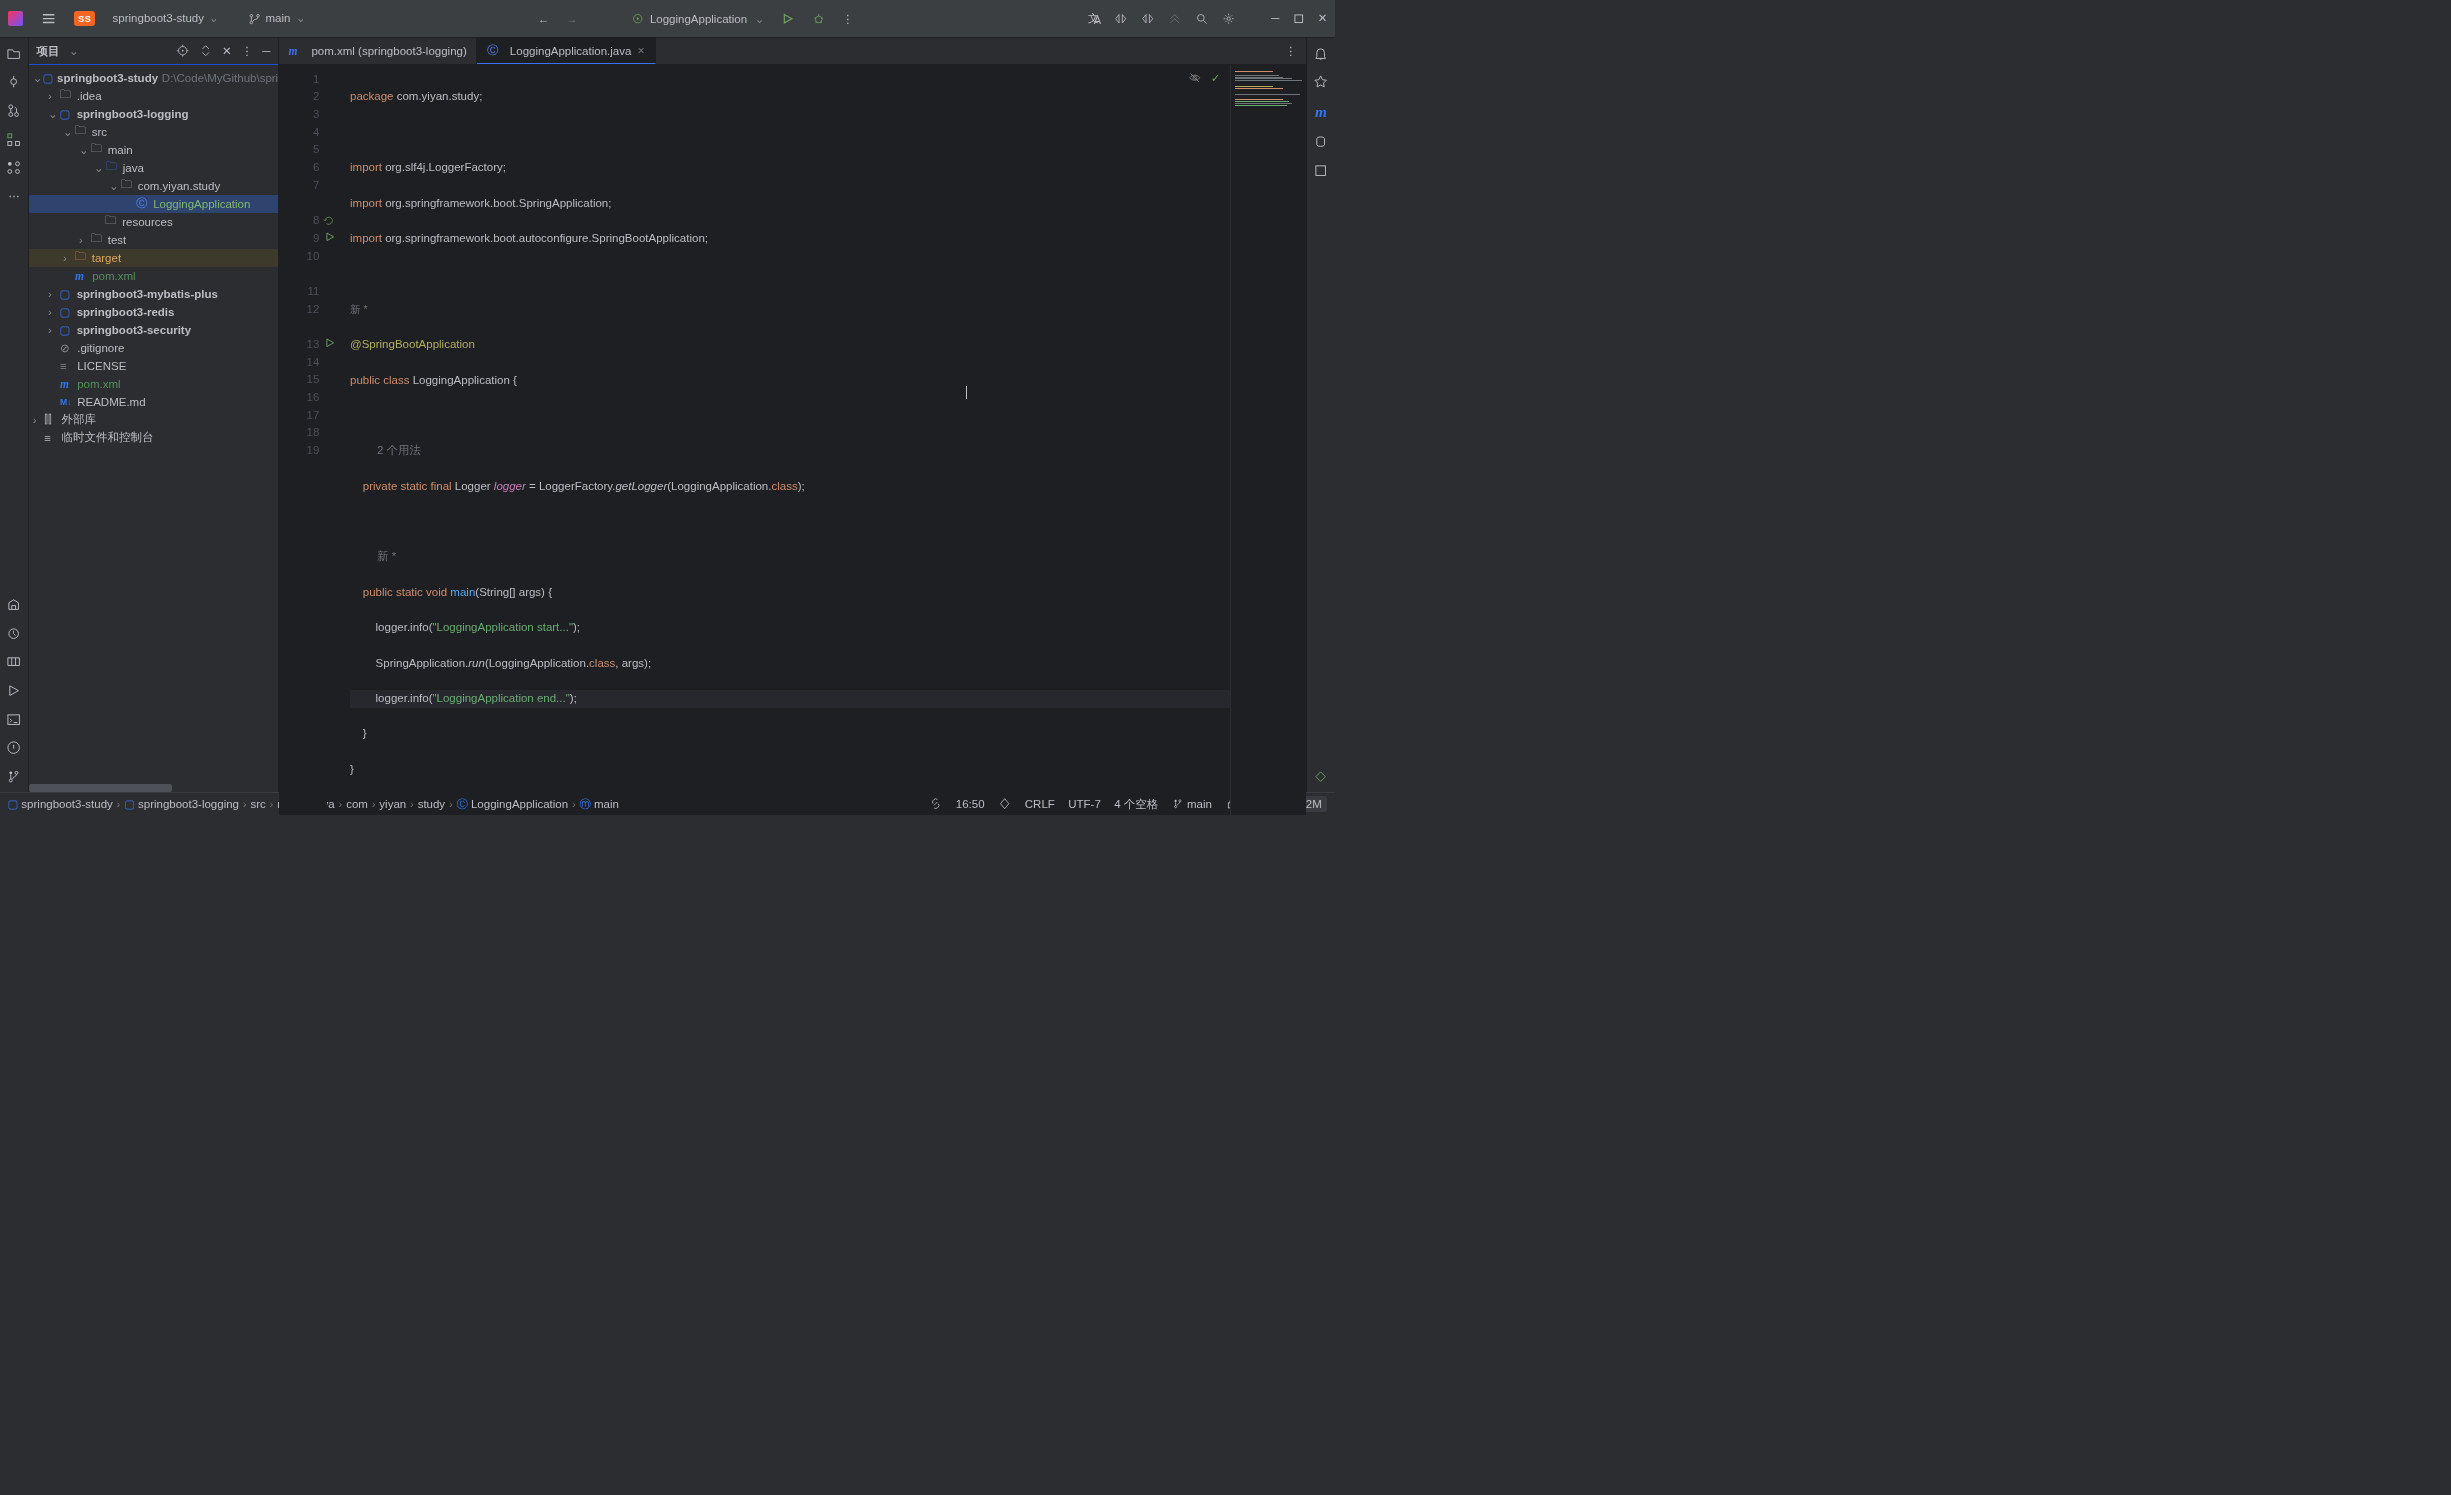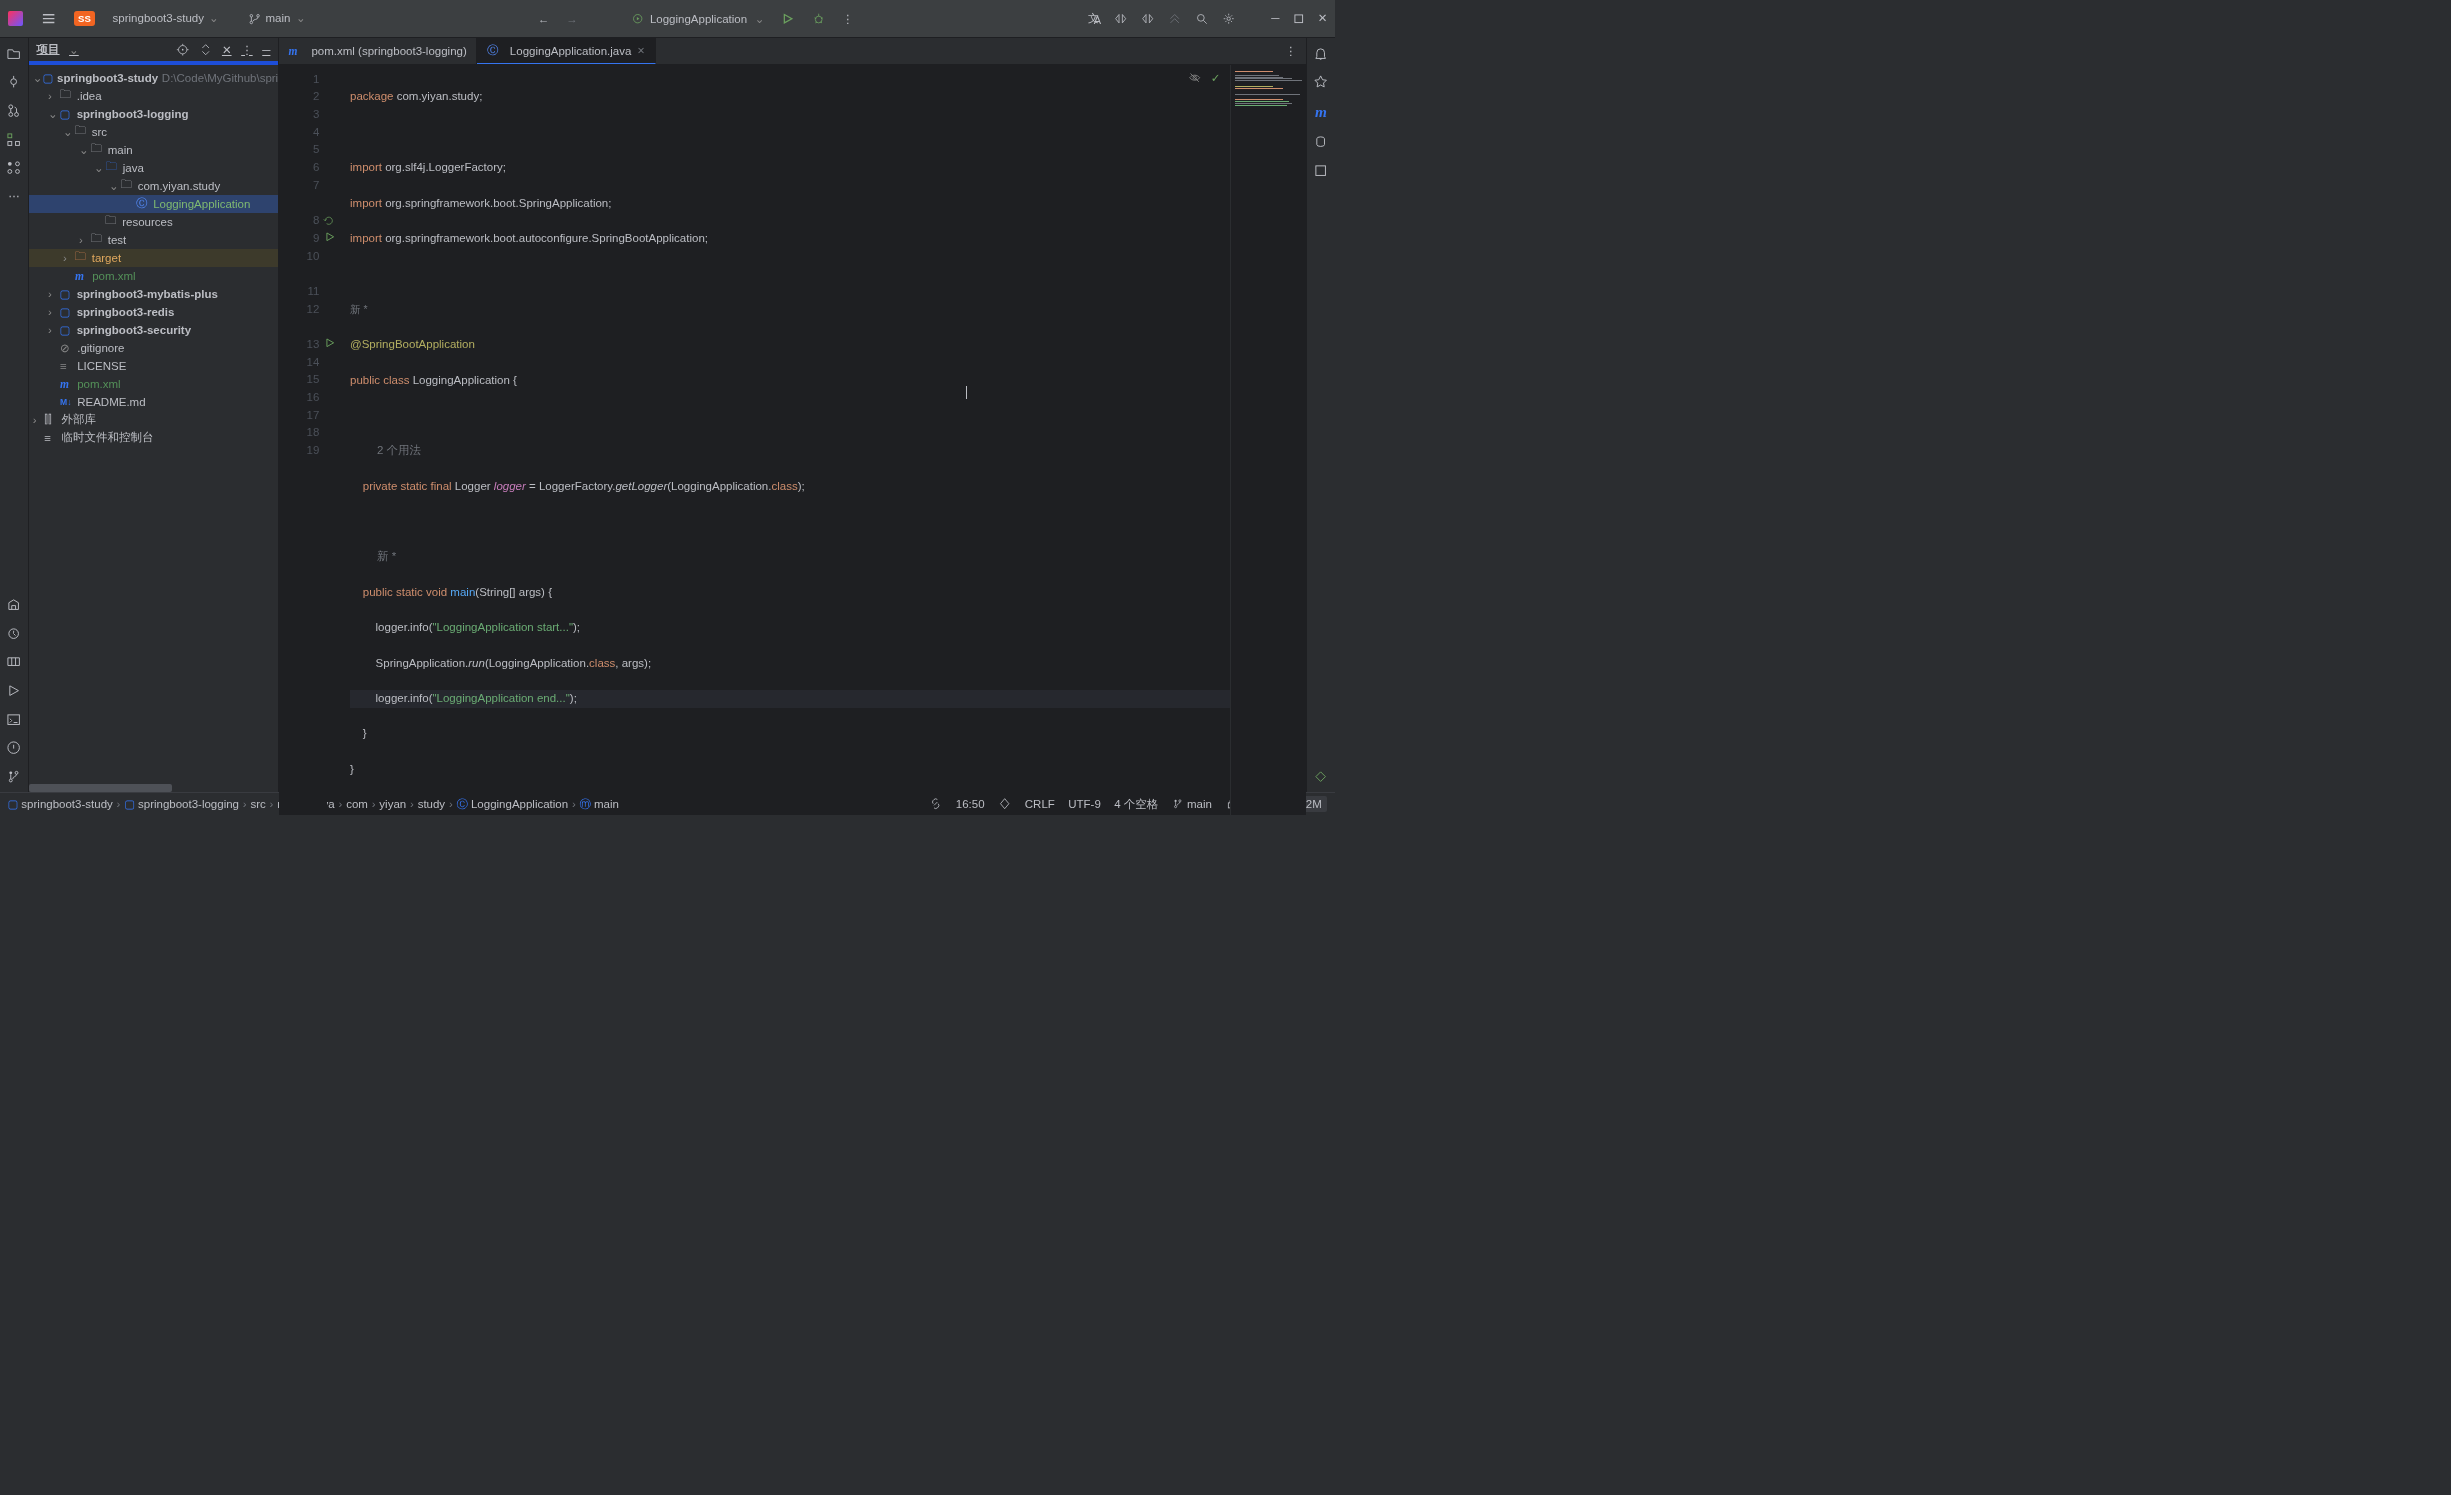--- a/index.html
+++ b/index.html
@@ -14,21 +14,21 @@
 .branch-section { display: flex; align-items: center; gap: 3.8px; margin-left: 11.5px; color: #bcbec4; }
 .titlebar-center { flex: 1; display: flex; justify-content: center; align-items: center; gap: 17px; }
 .titlebar-right { display: flex; align-items: center; gap: 13.4px; }
 .run-config { display: flex; align-items: center; gap: 5.7px; color: #bcbec4; }
 .icon-btn { cursor: pointer; color: #bcbec4; display: inline-flex; align-items: center; }
 .green { color: #6ba05e; }
 .main-layout { display: flex; height: calc(100% - 38px - 23px); }
 .left-gutter { width: 29px; background: #2b2d30; border-right: 1px solid #1e1f22; display: flex; flex-direction: column; align-items: center; padding-top: 7.6px; gap: 13.4px; }
 .left-gutter .gutter-bottom { margin-top: auto; display: flex; flex-direction: column; gap: 13.4px; padding-bottom: 7.6px; align-items: center; }
 .project-panel { width: 250px; background: #2b2d30; border-right: 1px solid #1e1f22; display: flex; flex-direction: column; }
-.panel-header { height: 27px; display: flex; align-items: center; padding: 0 7.6px; gap: 7.6px; border-bottom: 4px solid #1d4ed8; text-decoration: underline; }
+.panel-header { height: 27px; display: flex; align-items: center; padding: 0 7.6px; gap: 7.6px; border-bottom: 1px solid #1d4ed8; }
 .panel-title { font-weight: bold; }
 .panel-header-icons { margin-left: auto; display: flex; gap: 9.6px; }
 .tree { flex: 1; overflow-y: auto; padding: 3.8px 0; font-size: 11.5px; }
 .tree-row { display: flex; align-items: center; height: 18px; padding-left: 7.6px; cursor: pointer; white-space: nowrap; }
 .tree-row.selected { background: #2e436e; color: #fff; }
 .tree-row.highlighted { background: #3d3a2b; }
 .tree-arrow { width: 11.5px; display: inline-block; color: #888; }
 .tree-icon { width: 13.4px; display: inline-block; margin-right: 3.8px; }
 .tree-text { }
 .tree-path { color: #6f737a; margin-left: 3.8px; }
@@ -659,21 +659,21 @@
           <path d="M6 10l4-4M5 8a3 3 0 0 1 0-4l1-1a3 3 0 0 1 4 0M11 8a3 3 0 0 1 0 4l-1 1a3 3 0 0 1-4 0" fill="none" stroke="#bcbec4"></path>
         </svg>
     </span>
     <span>16:50</span>
     <span class="icon-btn">
       <svg width="13.4" height="13.4" viewBox="0 0 16 16">
           <path d="M3 8l5-6 5 6-5 6z" fill="none" stroke="#bcbec4"></path>
         </svg>
     </span>
     <span>CRLF</span>
-    <span>UTF-9</span>
+    <span>UTF-7</span>
     <span>4 个空格</span>
     <span style="display:flex;align-items:center;gap:3.8px">
       <svg width="11.5" height="11.5" viewBox="0 0 16 16">
           <circle cx="5" cy="4" r="1.5" fill="#bcbec4"></circle>
           <circle cx="11" cy="4" r="1.5" fill="none" stroke="#bcbec4"></circle>
           <circle cx="5" cy="12" r="1.5" fill="none" stroke="#bcbec4"></circle>
           <path d="M5 5.5v5M11 5.5c0 3-4 2-4 5" fill="none" stroke="#bcbec4"></path>
         </svg>
       <span>main</span>
     </span>

